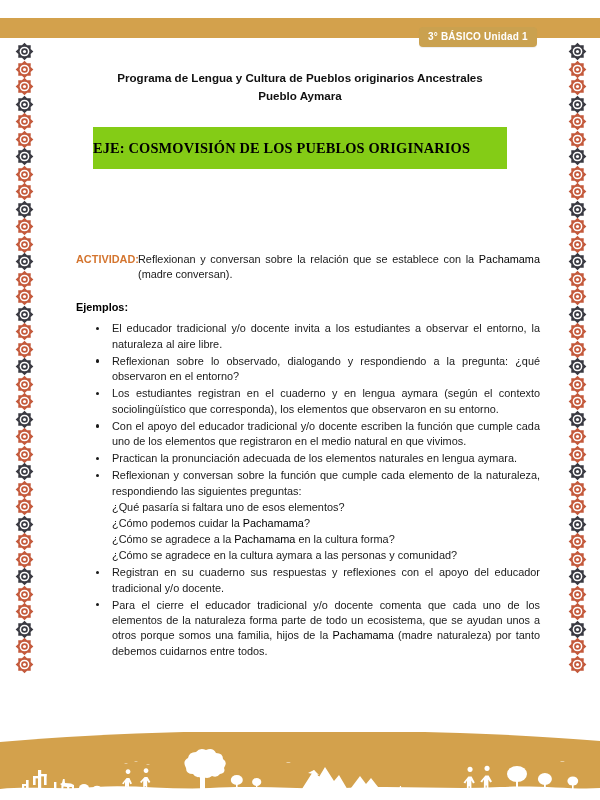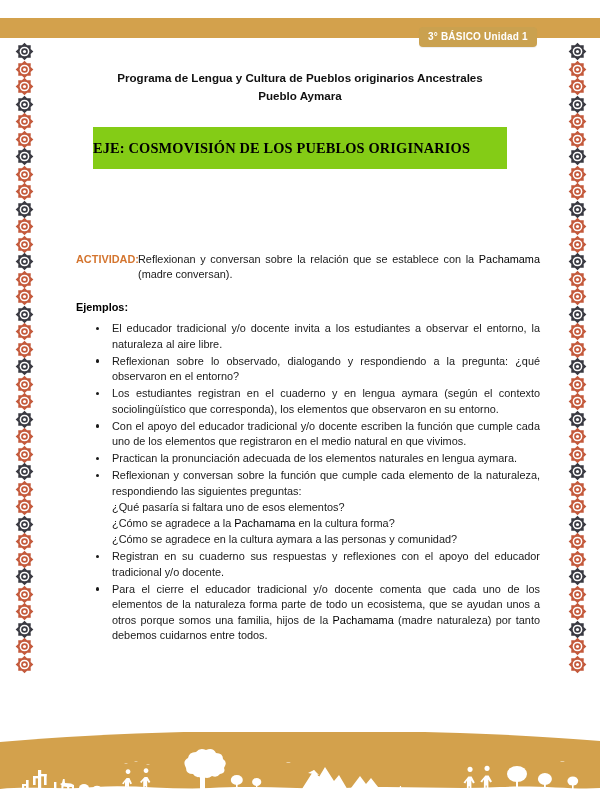--- a/index.html
+++ b/index.html
@@ -580,20 +580,21 @@
     <ul class="bullets">
       <li><span>El educador tradicional y/o docente invita a los estudiantes a observar el entorno, la naturaleza al aire libre.</span></li>
       <li><span>Reflexionan sobre lo observado, dialogando y respondiendo a la pregunta: ¿qué observaron en el entorno?</span></li>
       <li><span>Los estudiantes registran en el cuaderno y en lengua aymara (según el contexto sociolingüístico que corresponda), los elementos que observaron en su entorno.</span></li>
       <li><span>Con el apoyo del educador tradicional y/o docente escriben la función que cumple cada uno de los elementos que registraron en el medio natural en que vivimos.</span></li>
       <li><span>Practican la pronunciación adecuada de los elementos naturales en lengua aymara.</span></li>
       <li>
         <span>Reflexionan y conversan sobre la función que cumple cada elemento de la naturaleza, respondiendo las siguientes preguntas:</span>
         <div class="q-list">
           <div><span>¿Qué pasaría si faltara uno de esos elementos?</span><b></b><span></span></div>
+          <div><span>¿Cómo podemos cuidar la </span><b>Pachamama</b><span>?</span></div>
           <div><span>¿Cómo se agradece a la </span><b>Pachamama</b><span> en la cultura forma?</span></div>
           <div><span>¿Cómo se agradece en la cultura aymara a las personas y comunidad?</span><b></b><span></span></div>
         </div>
       </li>
       <li><span>Registran en su cuaderno sus respuestas y reflexiones con el apoyo del educador tradicional y/o docente.</span></li>
       <li><span>Para el cierre el educador tradicional y/o docente comenta que cada uno de los elementos de la naturaleza forma parte de todo un ecosistema, que se ayudan unos a otros porque somos una familia, hijos de la </span><b>Pachamama</b><span> (madre naturaleza) por tanto debemos cuidarnos entre todos.</span></li>
     </ul>
 
   </div>
 </div>

